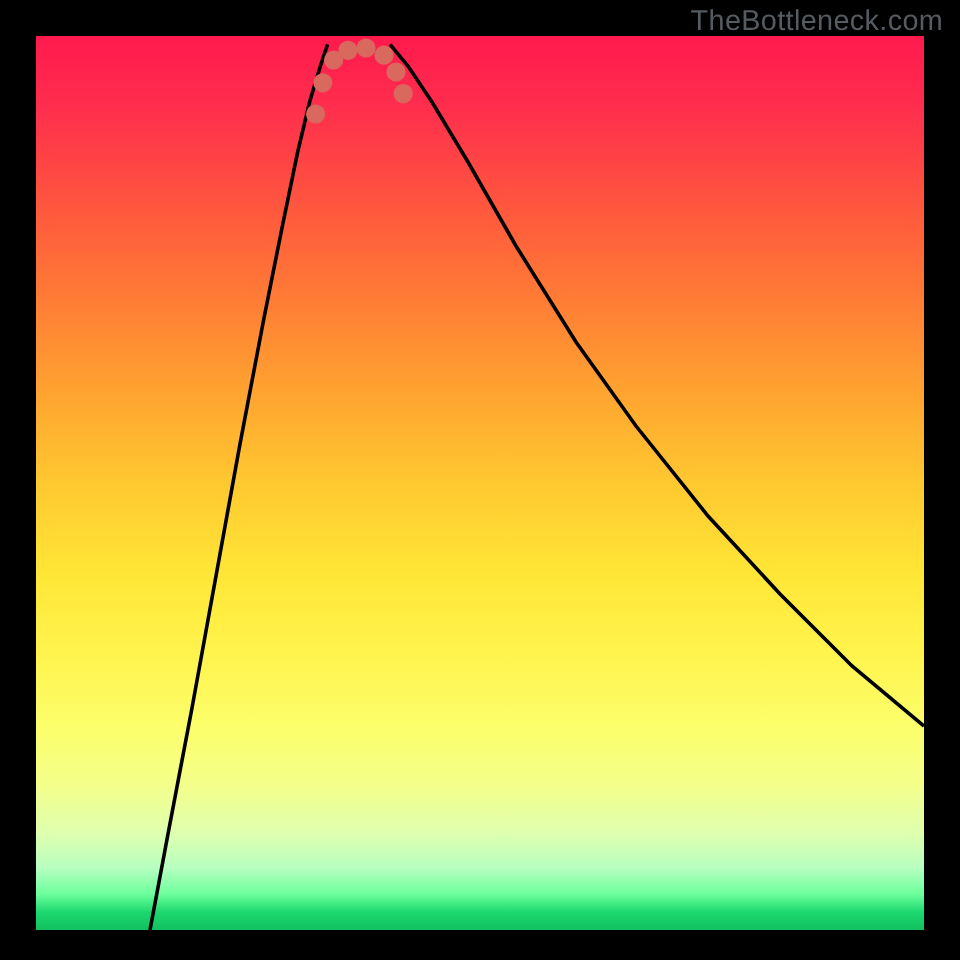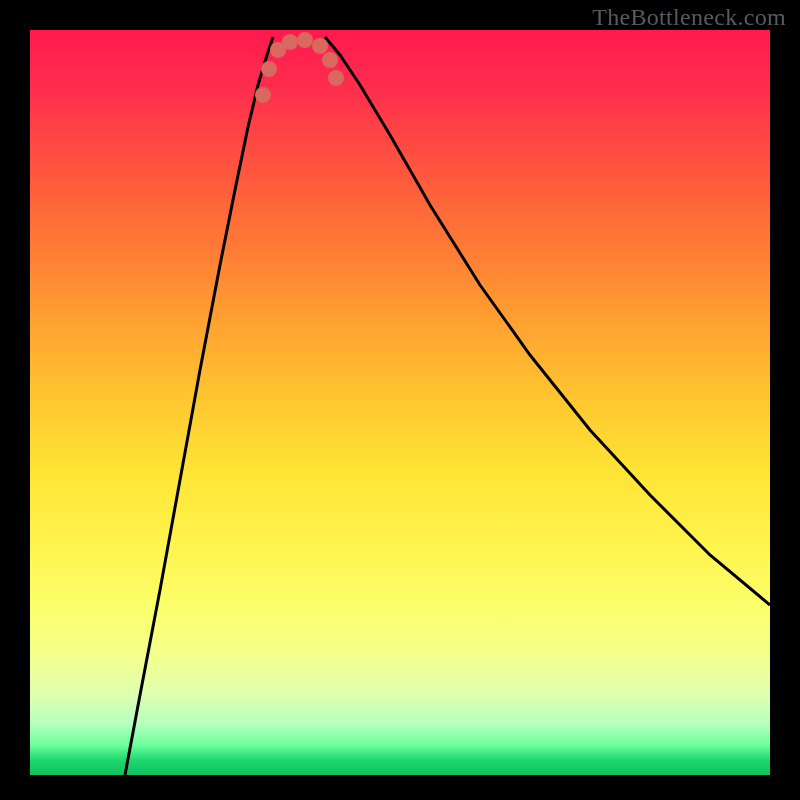--- a/index.html
+++ b/index.html
@@ -8,21 +8,20 @@
     width: 800px;
     height: 800px;
     background: #000;
     position: relative;
     font-family: Arial, Helvetica, sans-serif;
   }
   .frame {
     position: absolute;
     inset: 0;
     background: #000;
-    font-family: Liberation Serif, serif;
   }
   .plot-area {
     position: absolute;
     left: 30px;
     top: 30px;
     width: 740px;
     height: 745px;
     overflow: hidden;
   }
   .gradient {

